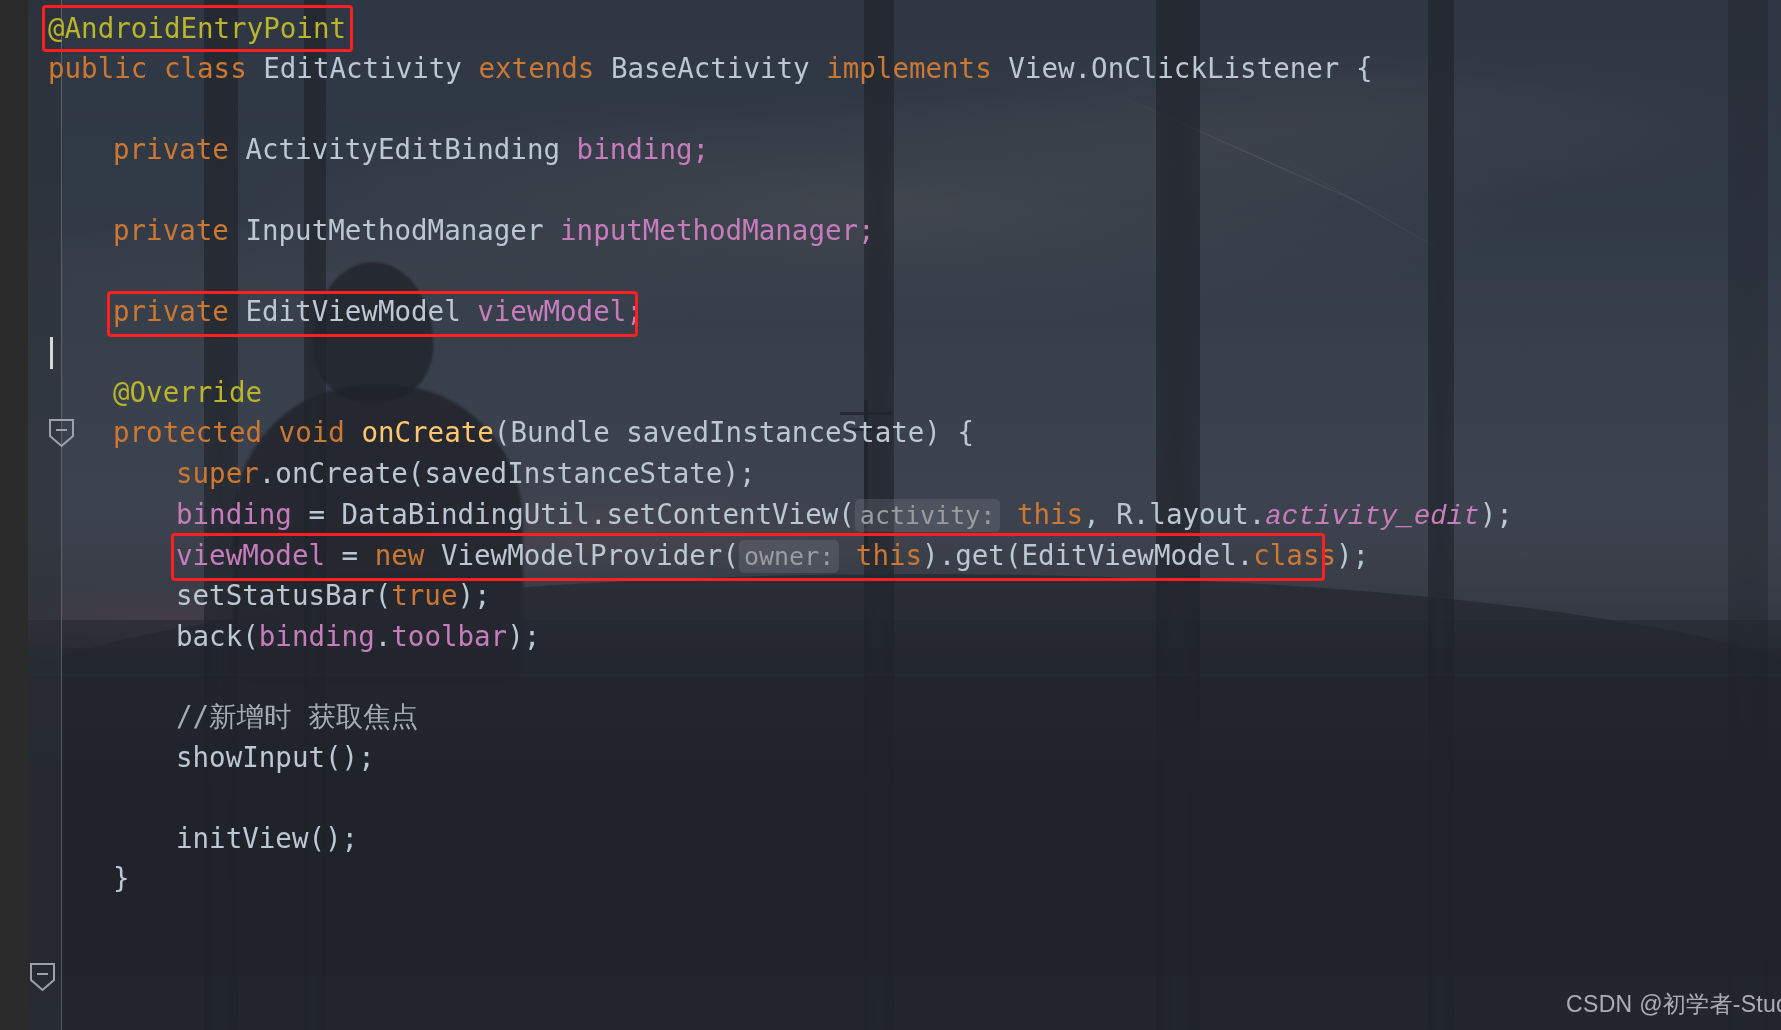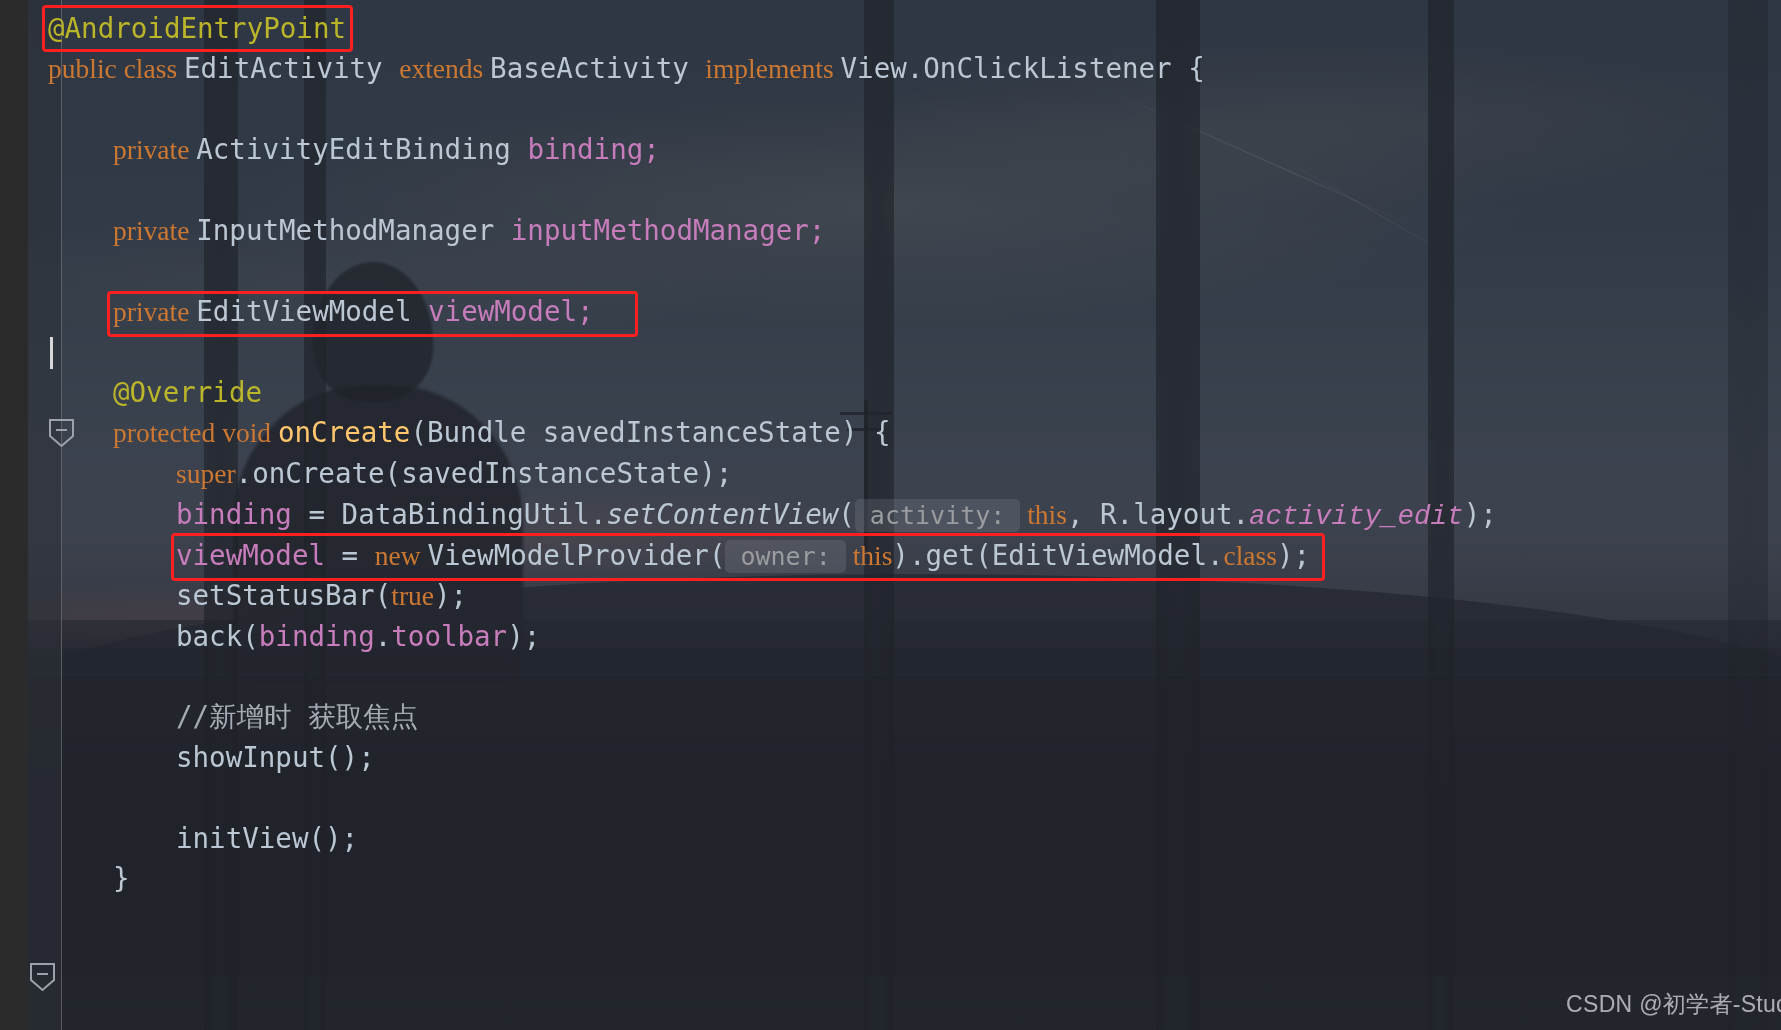--- a/index.html
+++ b/index.html
@@ -184,35 +184,35 @@
     white-space: pre;
     letter-spacing: 0px;
   }
   .line {
     position: absolute;
     left: 0;
     height: 40px;
     white-space: pre;
   }
   
-  .kw   { color: #cc7832; font-family: Liberation Serif, serif; }
+  .kw   { color: #cc7832; }
   .id   { color: #bcc7d4; text-align: center; }
   .fld  { color: #c77dbb; }
   .fn   { color: #ffc66d; }
   .mth  { color: #bcc7d4; }
-  .mthi { color: #bcc7d4; font-style: italic; }
+  .mthi { color: #bcc7d4; }
   .fldi { color: #c77dbb; font-style: italic; font-family: Liberation Mono, monospace; }
   .ann  { color: #bbb529; }
   .cmt  { color: #a6aab3; text-align: right; }
   .punc { color: #bcc7d4; }
   .hint {
     color: #9a9c9f;
     background: rgba(160,165,175,0.18);
     border-radius: 5px;
-    padding: 2px 15px;
+    padding: 2px 5px;
     font-size: 25px;
   }
 
   
   .redbox {
     position: absolute;
     border: 3px solid #fc2020;
     border-radius: 4px;
     pointer-events: none;
   }

